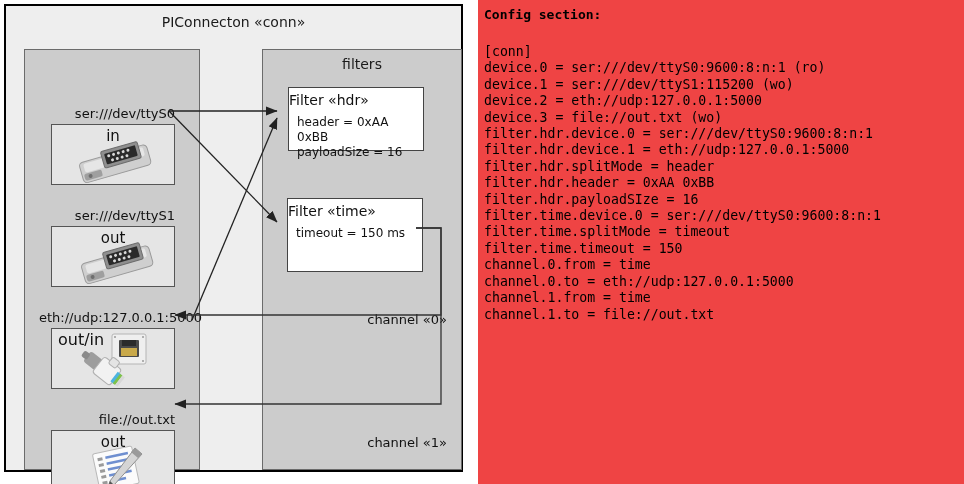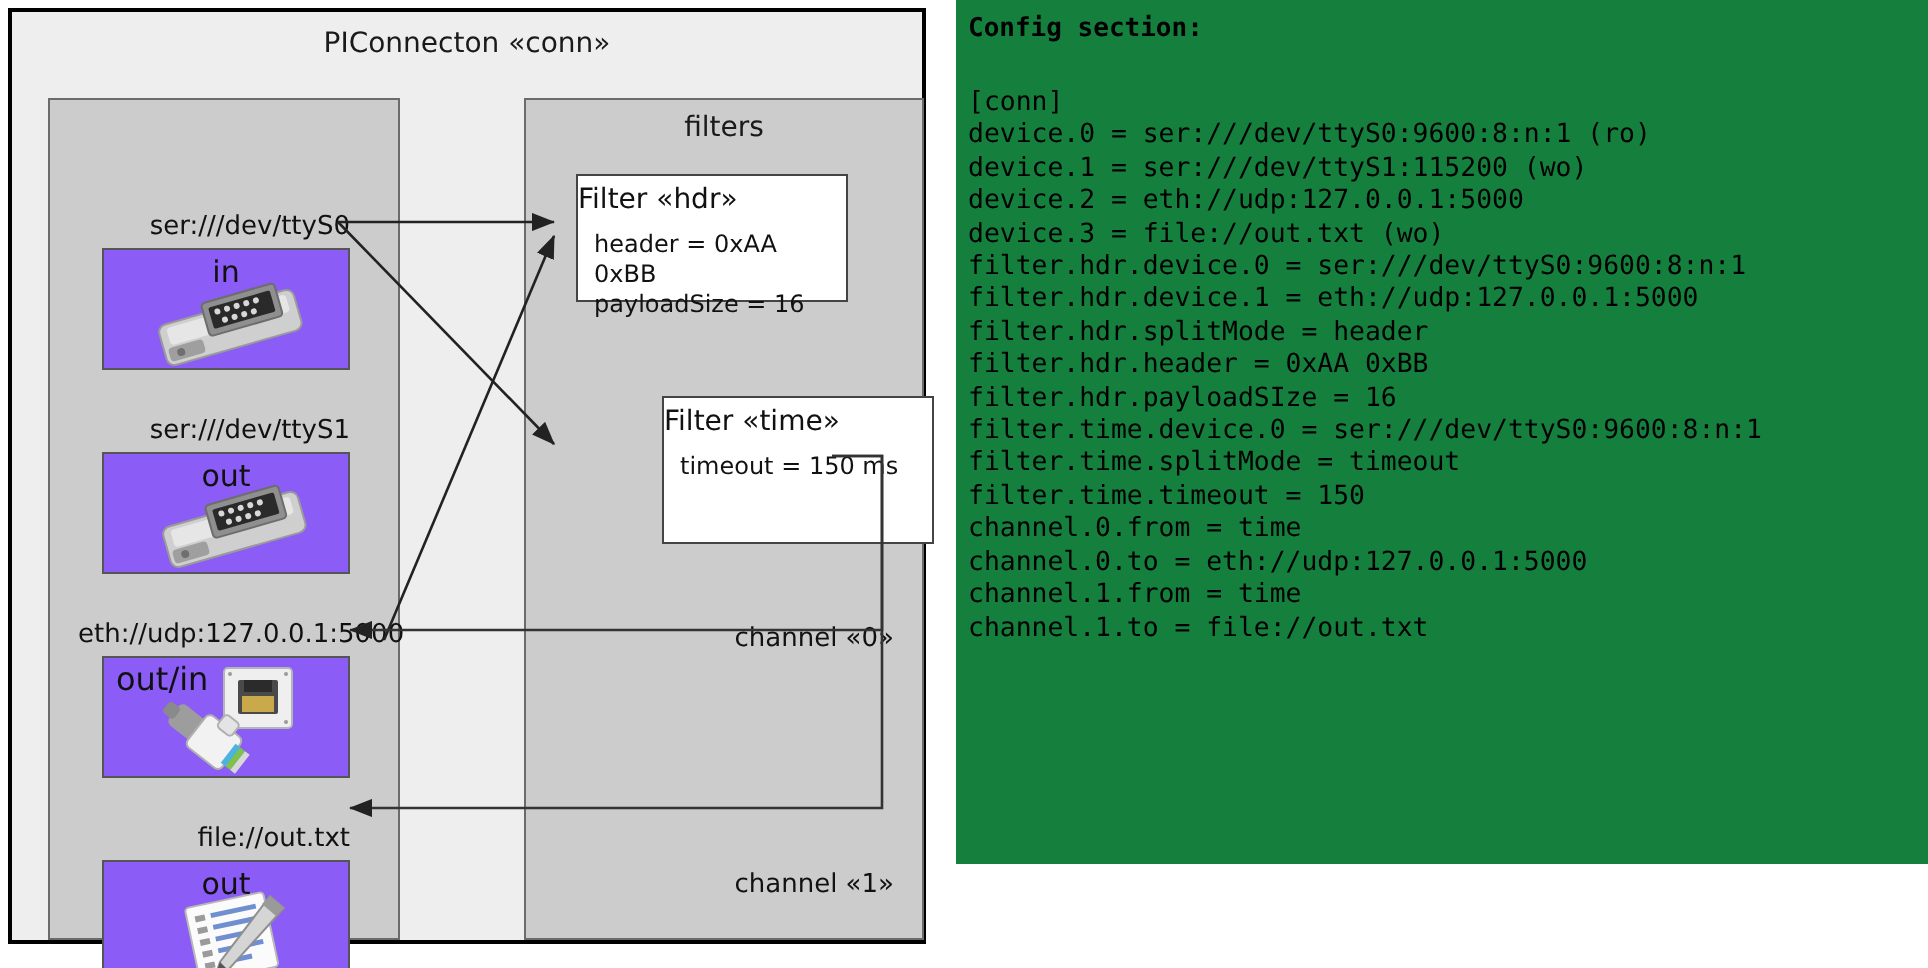--- a/index.html
+++ b/index.html
@@ -80,21 +80,21 @@
   }
   .device-caption.wide {
     position: relative;
     left: -12px;
     width: 148px;
   }
   .device-box {
     position: relative;
     width: 124px;
     height: 61px;
-    background: #8b5cf6;
+    background: #e5e5e5;
     border: 1px solid #555555;
     box-sizing: border-box;
   }
   .device-label {
     position: absolute;
     top: 2px;
     left: 0; right: 0;
     text-align: center;
     font-size: 15px;
     color: #111;
@@ -127,21 +127,21 @@
     background: #ffffff;
     border: 1px solid #444444;
     box-sizing: border-box;
   }
   .filter-hdr {
     left: 25px; top: 37px;
     width: 136px; height: 64px;
   }
   .filter-time {
     left: 24px; top: 148px;
-    width: 136px; height: 74px; margin-left: 44px;
+    width: 136px; height: 74px;
   }
   .filter-title {
     text-align: left;
     font-size: 14px;
     color: #111;
     margin-top: 4px;
   }
   .filter-props {
     font-size: 12px;
     color: #111;
@@ -165,22 +165,22 @@
     position: absolute;
     left: 0; top: 0;
     width: 478px; height: 484px;
     pointer-events: none;
   }
 
   
   #config {
     position: absolute;
     left: 478px; top: 0;
-    width: 486px; height: 432px;
-    background: #15803d;
+    width: 486px; height: 484px;
+    background: #ef4444;
   }
   .config-heading {
     position: absolute;
     left: 6px; top: 7px;
     font-family: "DejaVu Sans Mono", "Liberation Mono", monospace;
     font-weight: bold;
     font-size: 13px;
     color: #000;
   }
   .config-body {

